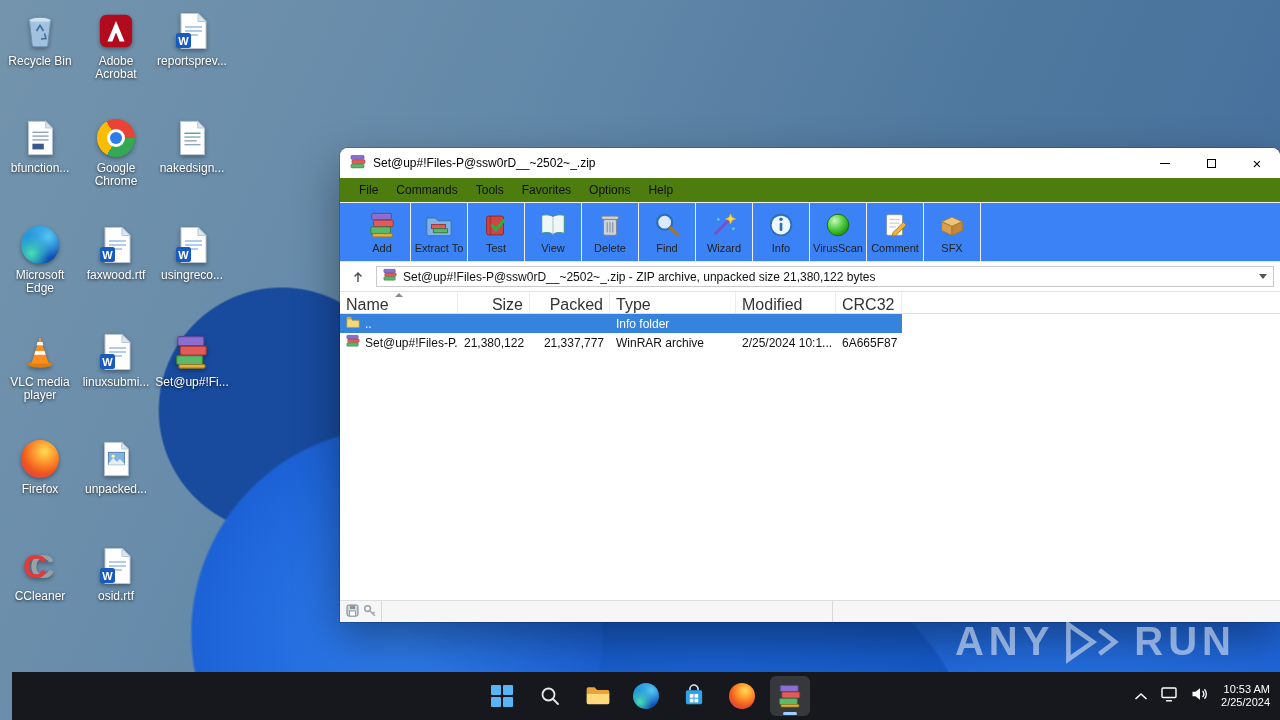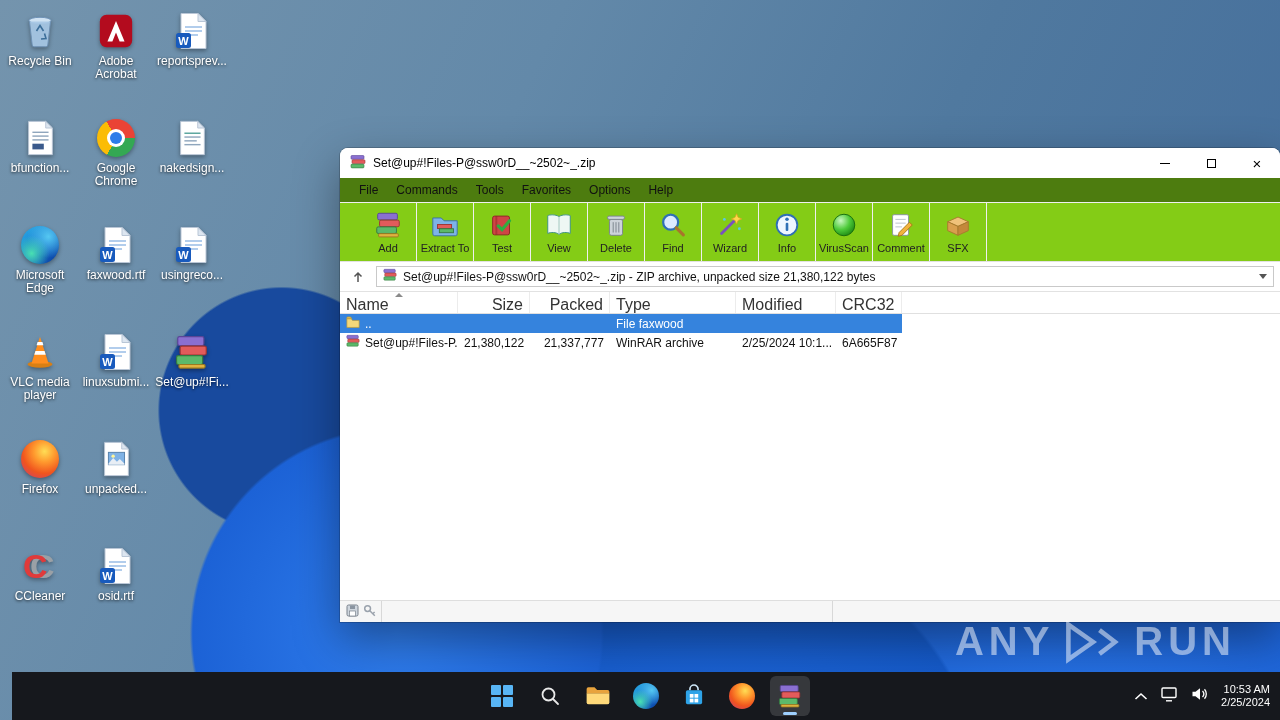--- a/index.html
+++ b/index.html
@@ -49,22 +49,22 @@
   .tb-title { margin-left:7px; font-size:12px; color:#000; white-space:nowrap; }
   .tb-btns { margin-left:auto; display:flex; height:100%; }
   .tb-btn { width:46px; height:100%; display:flex; align-items:center; justify-content:center; }
   .glyph-min { width:10px; height:1px; background:#000; display:block; }
   .glyph-max { width:9px; height:9px; border:1px solid #000; display:block; }
   .glyph-close { font-size:15px; line-height:1; color:#000; }
 
   .menubar { height:24px; flex:0 0 24px; display:flex; align-items:center; padding-left:10px; background:#4d7c0f; }
   .menu-item { padding:4px 9px; font-size:12px; color:#111; }
 
-  .toolbar { height:60px; flex:0 0 60px; background:#84cc16; border-top:1px solid #f0f0f0;
-    border-bottom:1px solid #e2e2e2; display:flex; align-items:stretch; padding:0 20px; }
+  .toolbar { height:60px; flex:0 0 60px; background:#3b82f6; border-top:1px solid #f0f0f0;
+    border-bottom:1px solid #e2e2e2; display:flex; align-items:stretch; padding:0 14px; }
   .tool-btn { width:57px; display:flex; flex-direction:column; align-items:center; justify-content:center;
     gap:2px; font-size:11px; color:#222; border-right:1px solid #efefef; }
   .tool-ico { width:30px; height:30px; display:flex; align-items:center; justify-content:center; }
 
   .addr-row { height:30px; flex:0 0 30px; display:flex; align-items:center; gap:6px; padding:0 6px;
     border-bottom:1px solid #e2e2e2; background:#fff; }
   .up-btn { width:24px; height:22px; display:flex; align-items:center; justify-content:center; }
   .addr-field { flex:1; height:21px; border:1px solid #c9c9c9; background:#fff; display:flex;
     align-items:center; gap:6px; padding:0 6px; font-size:12px; color:#111; }
   .addr-text { flex:1; white-space:nowrap; overflow:hidden; }
@@ -505,21 +505,21 @@
         <span>
           <svg viewBox="0 0 16 16" width="14" height="14">
               <path d="M1 4.2 h5 l1.5 2 H15 v8 H1 z" fill="#f4d97a" stroke="#b99a3a" stroke-width=".8"></path>
               <path d="M1 4.2 V3 a.8.8 0 0 1 .8-.8 h3.4 l1.3 2 z" fill="#e8c35a" stroke="#b99a3a" stroke-width=".8"></path>
             </svg>
         </span>
         <span>..</span>
       </span>
       <span class="cell c-size"></span>
       <span class="cell c-packed"></span>
-      <span class="cell c-type">File faxwood</span>
+      <span class="cell c-type">Info folder</span>
       <span class="cell c-mod"></span>
       <span class="cell c-crc"></span>
     </div>
     <div class="frow">
       <span class="cell name c-name">
         <span>
           <svg viewBox="0 0 16 16" width="14" height="14">
               <rect x="1" y="1.5" width="13" height="3.8" rx="1" fill="#8a6fd1" stroke="#5a4698" stroke-width=".6"></rect>
               <rect x="2" y="5.8" width="13" height="3.8" rx="1" fill="#e25b5b" stroke="#9c3535" stroke-width=".6"></rect>
               <rect x="1" y="10.1" width="13" height="3.8" rx="1" fill="#5cb96a" stroke="#357a41" stroke-width=".6"></rect>

